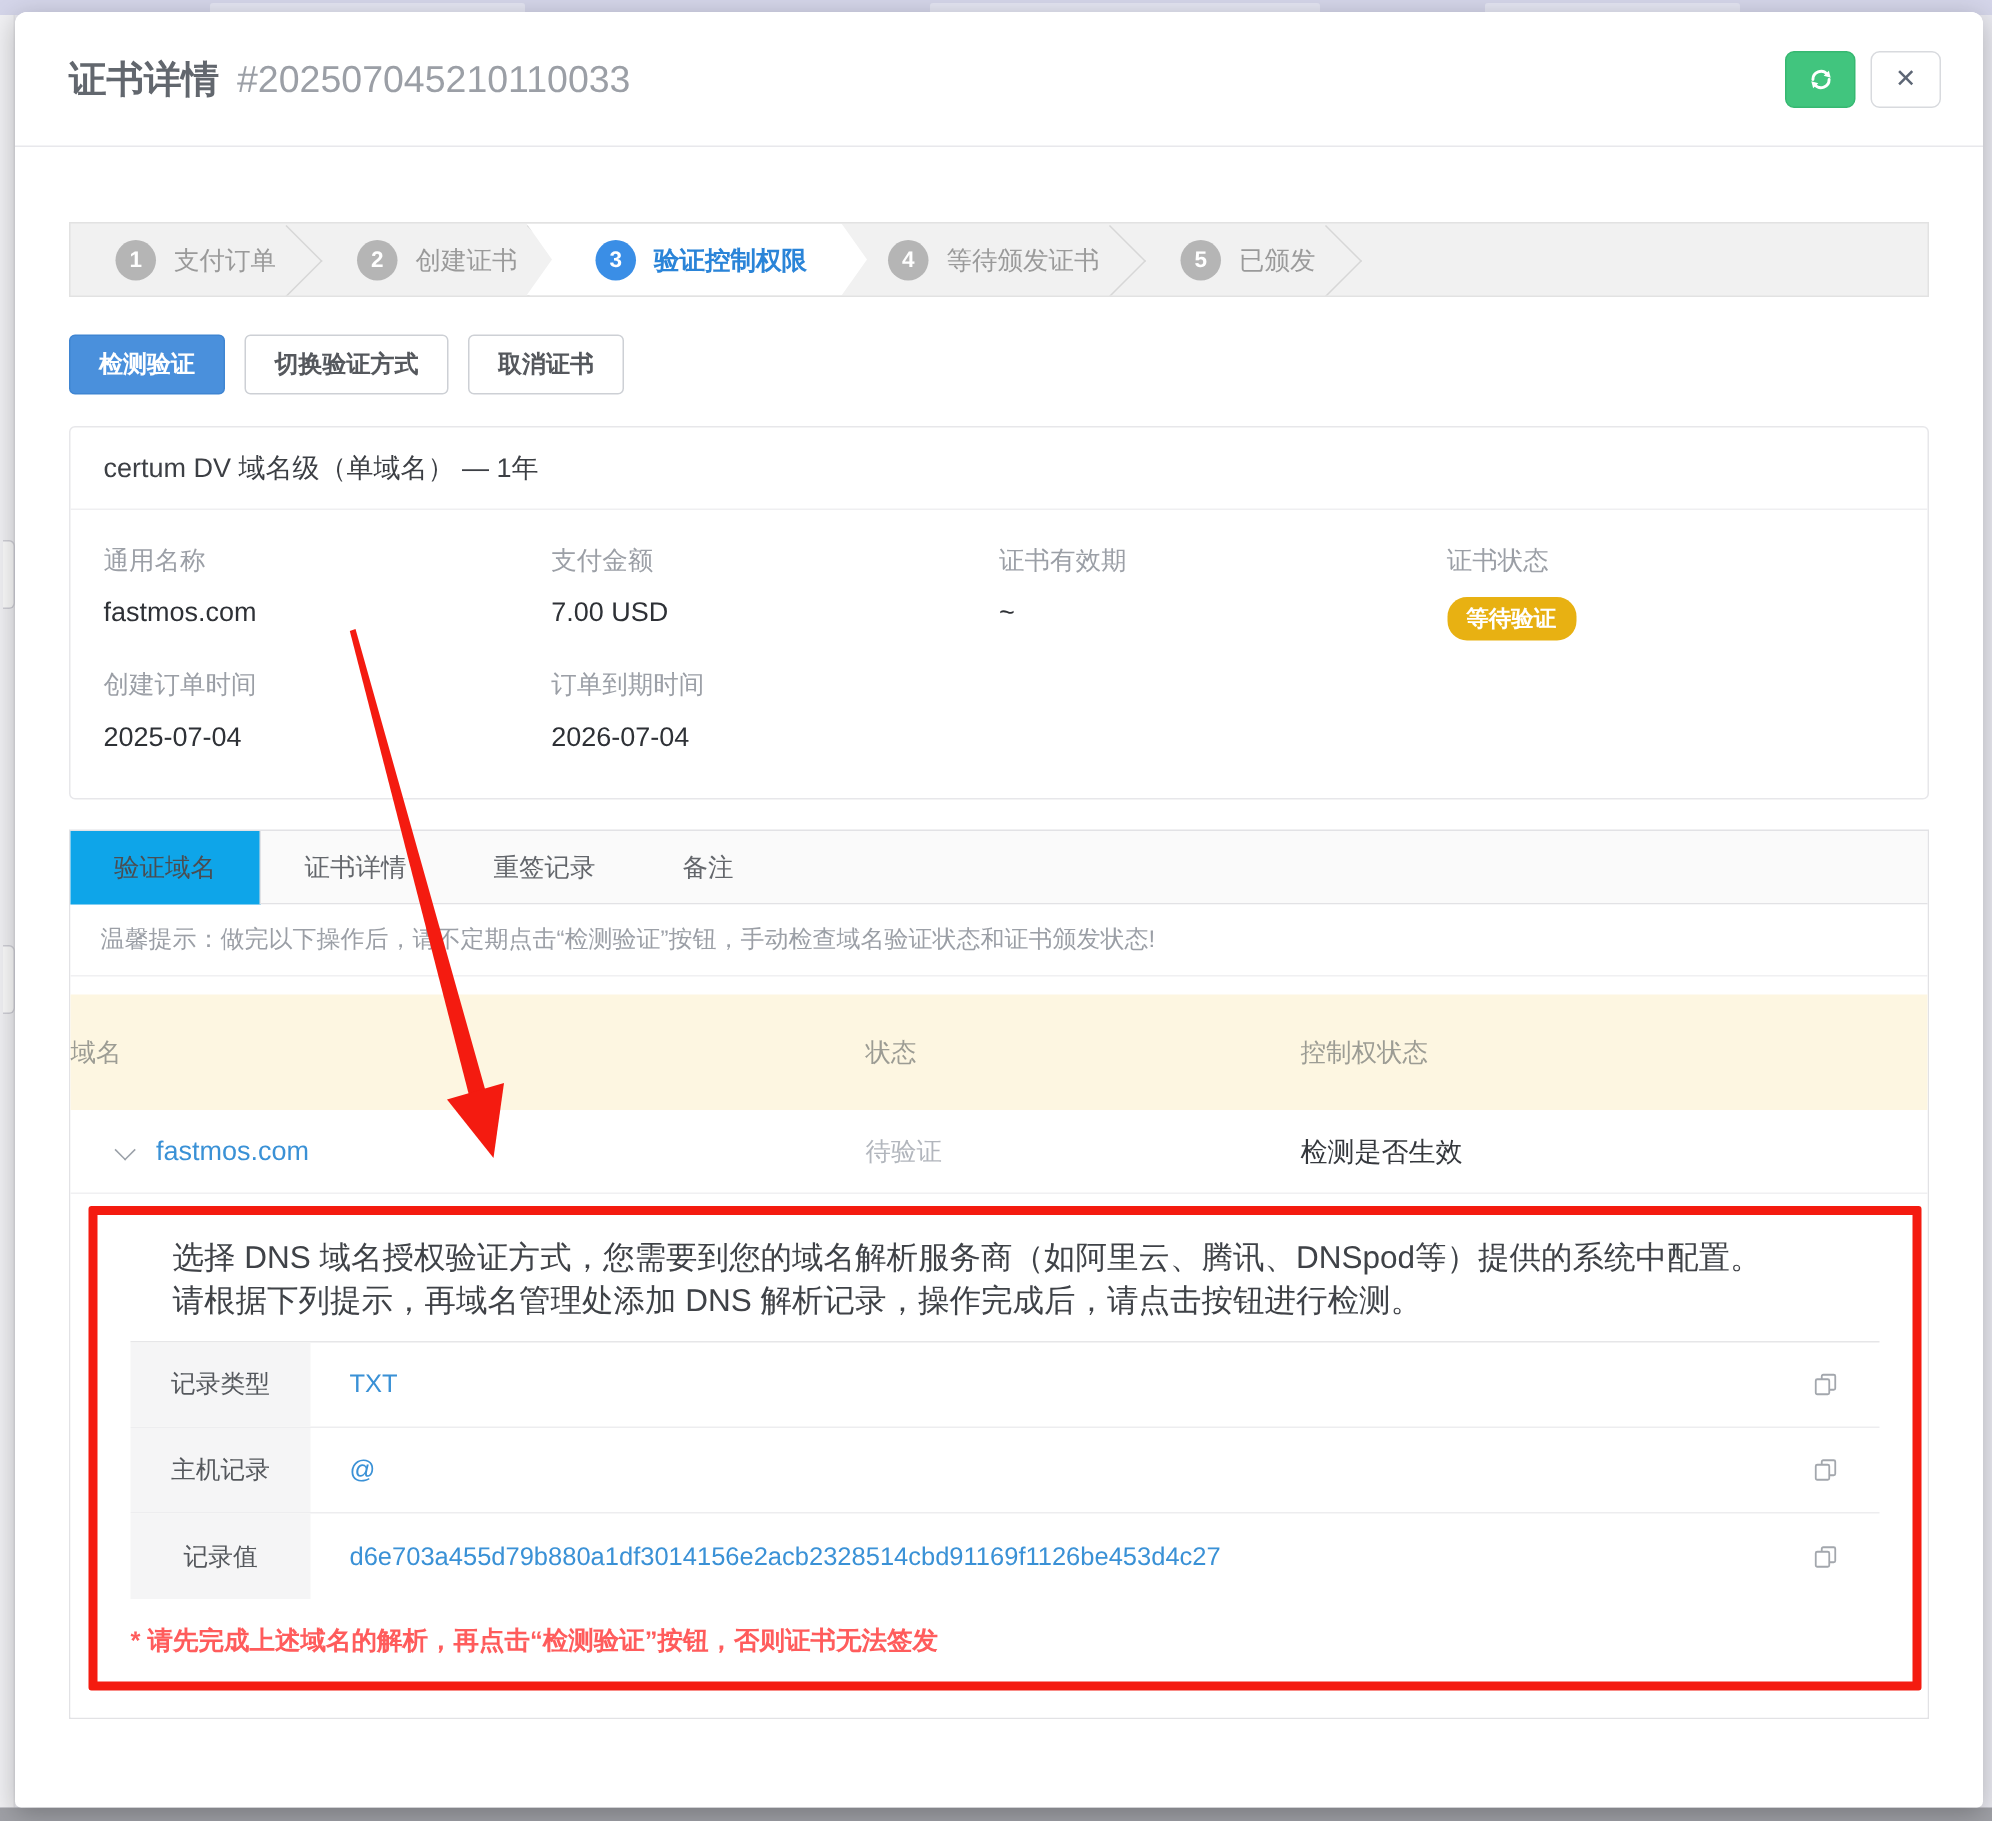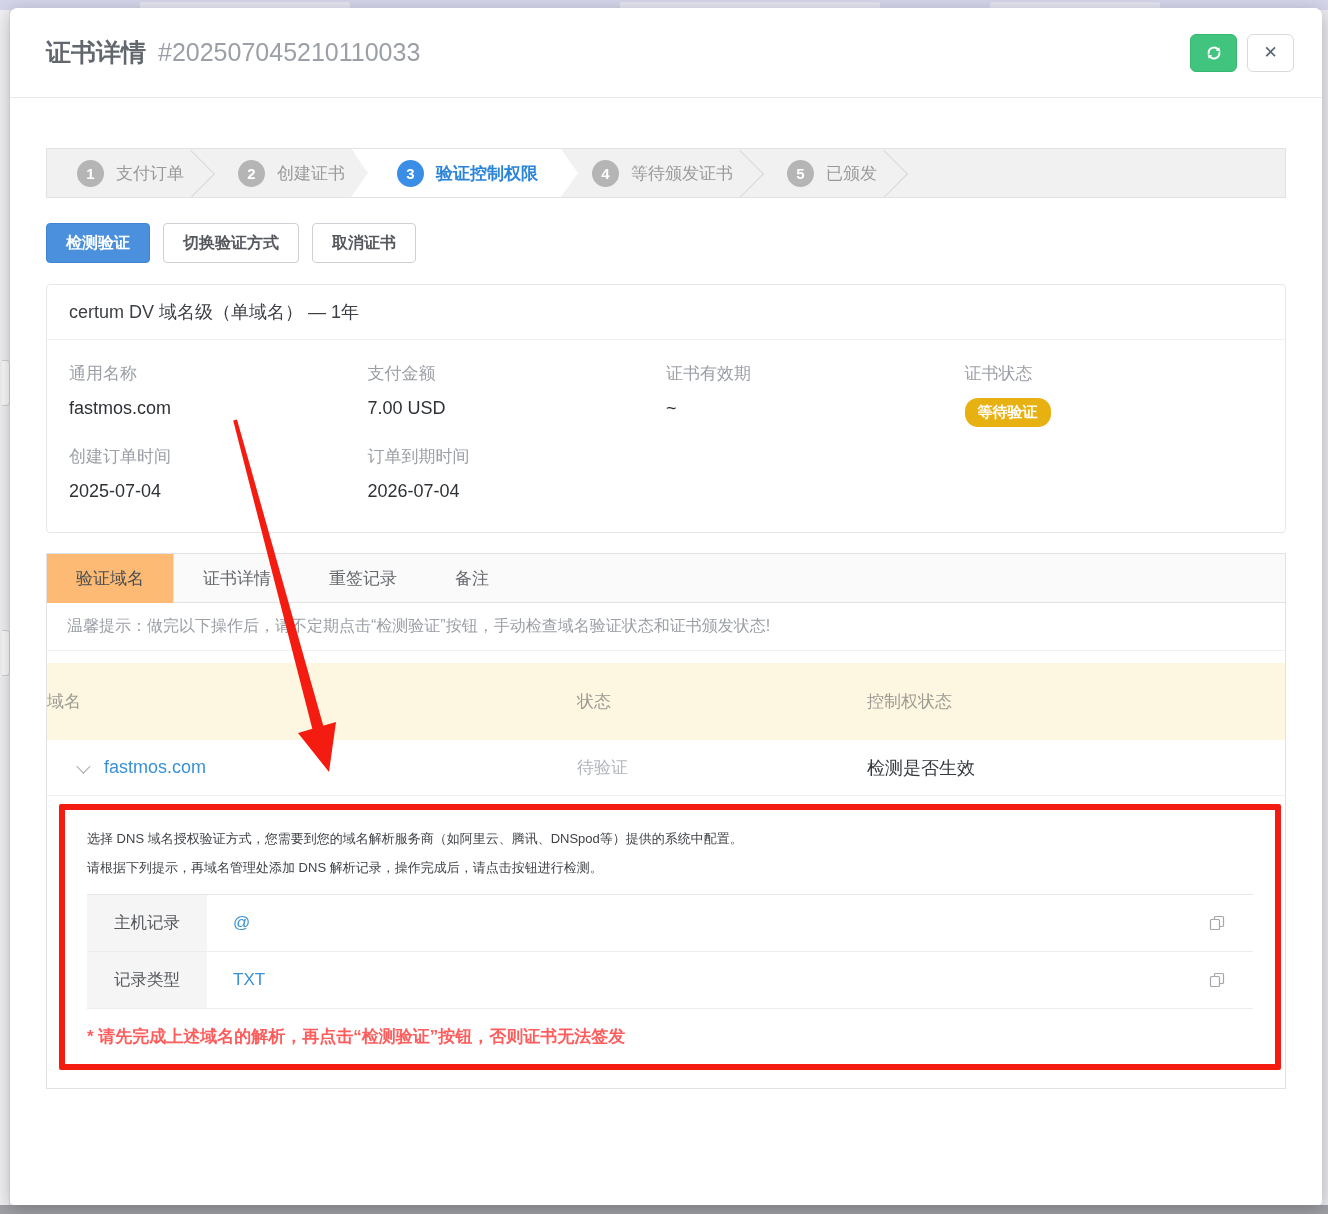--- a/index.html
+++ b/index.html
@@ -56,39 +56,39 @@
   .field .f-label { font-size:17px; color:#9b9fa6; margin-bottom:13px; }
   .field .f-value { font-size:18px; color:#2e3136; }
   .badge { display:inline-block; background:#e8b112; color:#fff; font-size:15px; font-weight:bold;
            padding:5px 13px; border-radius:13px; }
   .tilde { color:#b7bbc2; }
 
   
   .tabs-box { margin-top:20px; border:1px solid #e2e2e5; margin-bottom:48px; }
   .tab-bar { display:flex; background:#fafafa; border-bottom:1px solid #e2e2e5; height:49px; }
   .tab { padding:0 29px; display:flex; align-items:center; font-size:17px; color:#63666b; cursor:pointer; }
-  .tab.active { background:#fdba74; border-right:1px solid #e2e2e5; margin-bottom:-1px; color:#4a4d52; }
+  .tab.active { background:#0ea5e9; border-right:1px solid #e2e2e5; margin-bottom:-1px; color:#4a4d52; }
   .tab-content { background:#fff; padding-bottom:8px; }
 
   .tip-row { padding:13px 20px; font-size:16px; color:#9b9fa6; border-bottom:1px solid #f0f0f2; }
 
   .dom-table .dt-head { display:grid; grid-template-columns:530px 290px 1fr; background:#fdf6e1;margin-top:12px; }
   .dom-table .dt-head > div { padding:27px 0; font-size:17px; color:#9c9c94; }
   .dt-head .h-domain { padding-left:70px; }
   .dom-row { display:grid; grid-template-columns:530px 290px 1fr; align-items:center; height:56px; border-bottom:1px solid #f0f0f2; }
   .dom-cell-1 { display:flex; align-items:center; padding-left:30px; gap:17px; }
   .chevron-down { width:10px; height:10px; border-right:1.5px solid #9aa0a8; border-bottom:1.5px solid #9aa0a8;
                   transform:rotate(45deg) translateY(-2px); cursor:pointer; }
   .domain-link { font-size:18px; color:#3a91d6; cursor:pointer; }
   .dom-status { font-size:17px; color:#b2b6bd; }
   .dom-control { font-size:18px; color:#35383d; }
 
   
   .dns-panel { border:6px solid #f41b10; border-radius:2px; margin:8px 4px 10px 12px; padding:14px 22px 16px; }
-  .instr { font-size:13px; color:#3f4247; line-height:29px; }
+  .instr { font-size:21px; color:#3f4247; line-height:29px;margin-left:28px; }
   .records { border-top:1px solid #e6e6e8; margin-top:12px; }
   .rec-row { display:flex; align-items:center; height:57px; border-bottom:1px solid #ededef; }
   .rec-label { width:120px; align-self:stretch; background:#f5f5f6; display:flex; align-items:center;
                justify-content:center; font-size:16.5px; color:#55585d; }
   .rec-value { padding-left:26px; font-size:17px; color:#3a91d6; }
   .copy-btn { margin-left:auto; margin-right:28px; cursor:pointer; display:flex; }
   .dns-warning { margin-top:16px; font-size:17px; font-weight:bold; color:#ff5c5c; }
 
   
   .arrow-overlay { position:absolute; left:0; top:0; width:1328px; height:1214px; pointer-events:none; z-index:50; }
@@ -225,32 +225,42 @@
           </div>
         </div>
 
         <div class="dns-panel">
           <div class="instr">
             <div>选择 DNS 域名授权验证方式，您需要到您的域名解析服务商（如阿里云、腾讯、DNSpod等）提供的系统中配置。</div>
             <div>请根据下列提示，再域名管理处添加 DNS 解析记录，操作完成后，请点击按钮进行检测。</div>
           </div>
           <div class="records">
             <div class="rec-row">
+              <div class="rec-label">记录类型</div>
+              <div class="rec-value">TXT</div>
+              <span class="copy-btn">
+                <svg width="16" height="16" viewBox="0 0 16 16" fill="none" stroke="#a3a7ad" stroke-width="1.2">
+                  <rect x="5.5" y="1.5" width="9" height="10" rx="1" fill="#fff"></rect>
+                  <rect x="1.5" y="4.5" width="9" height="10" rx="1" fill="#fff"></rect>
+                </svg>
+              </span>
+            </div>
+            <div class="rec-row">
               <div class="rec-label">主机记录</div>
               <div class="rec-value">@</div>
               <span class="copy-btn">
                 <svg width="16" height="16" viewBox="0 0 16 16" fill="none" stroke="#a3a7ad" stroke-width="1.2">
                   <rect x="5.5" y="1.5" width="9" height="10" rx="1" fill="#fff"></rect>
                   <rect x="1.5" y="4.5" width="9" height="10" rx="1" fill="#fff"></rect>
                 </svg>
               </span>
             </div>
-            <div class="rec-row">
-              <div class="rec-label">记录类型</div>
-              <div class="rec-value">TXT</div>
+            <div class="rec-row" style="border-bottom:none;">
+              <div class="rec-label">记录值</div>
+              <div class="rec-value">d6e703a455d79b880a1df3014156e2acb2328514cbd91169f1126be453d4c27</div>
               <span class="copy-btn">
                 <svg width="16" height="16" viewBox="0 0 16 16" fill="none" stroke="#a3a7ad" stroke-width="1.2">
                   <rect x="5.5" y="1.5" width="9" height="10" rx="1" fill="#fff"></rect>
                   <rect x="1.5" y="4.5" width="9" height="10" rx="1" fill="#fff"></rect>
                 </svg>
               </span>
             </div>
           </div>
           <div class="dns-warning">* 请先完成上述域名的解析，再点击“检测验证”按钮，否则证书无法签发</div>
         </div>

